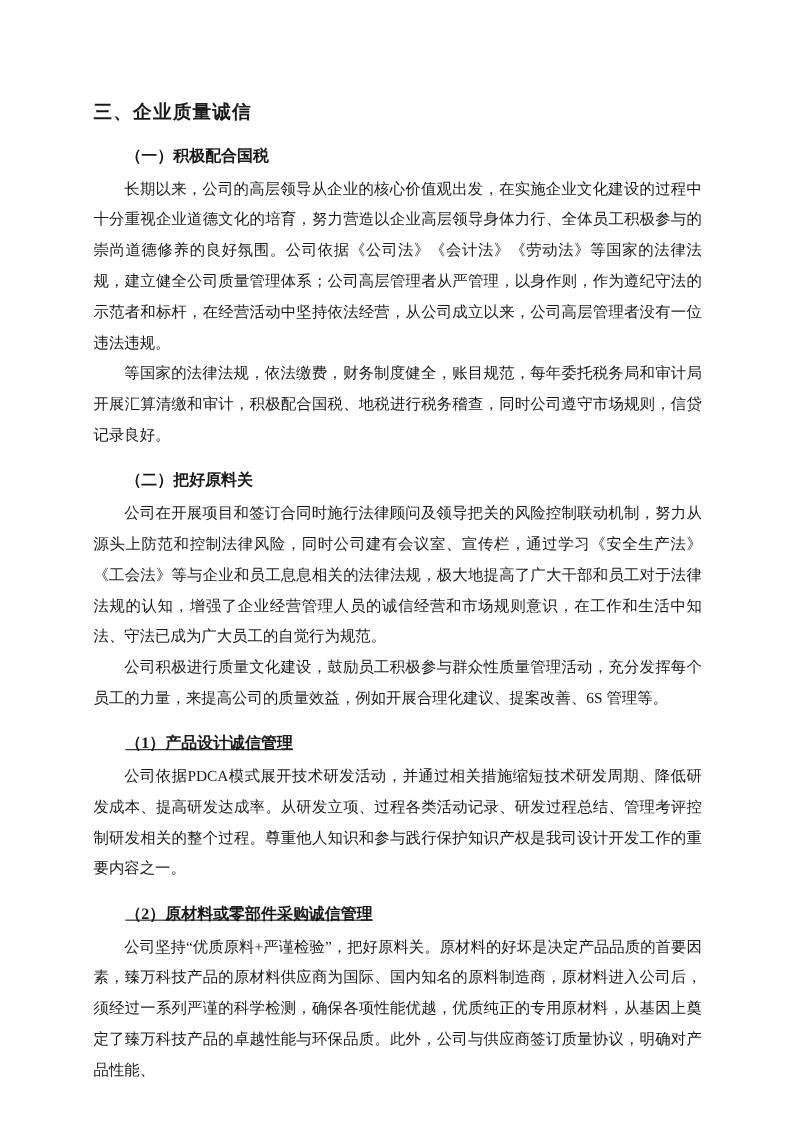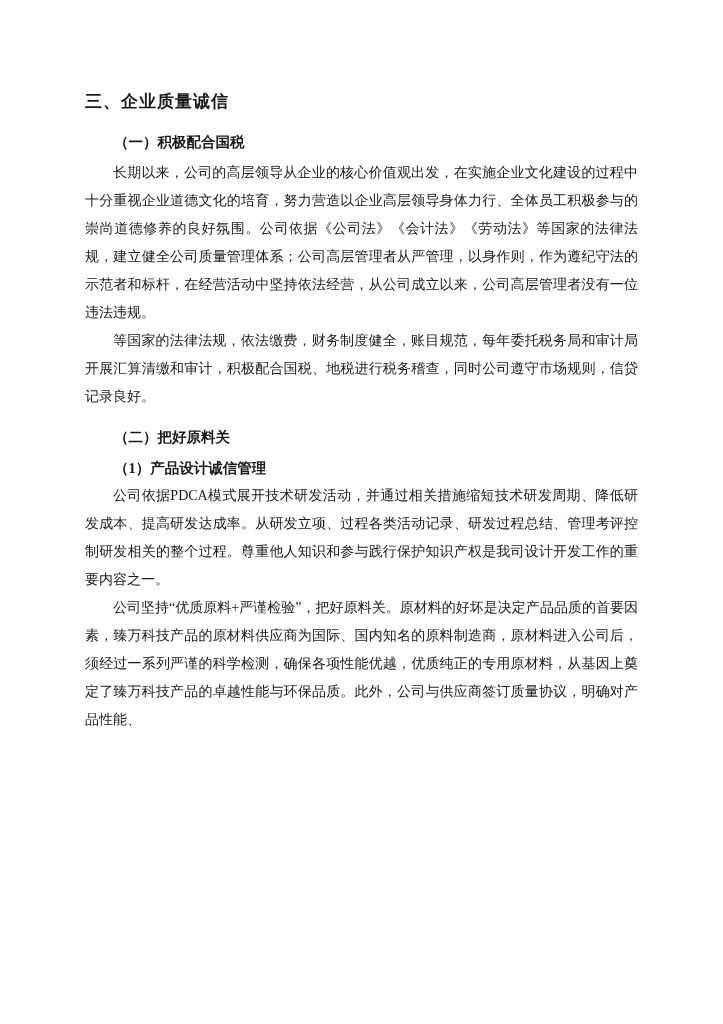--- a/index.html
+++ b/index.html
@@ -34,20 +34,21 @@
     line-height: 28px;
     text-indent: 2em;
     margin: 12px 0 3px 0;
   }
   .subheading {
     font-size: 14.5px;
     font-weight: 700;
     line-height: 28px;
     text-indent: 2em;
     margin: 0;
+    text-decoration: underline;
   }
   .paragraph + .subheading {
     margin-top: 12px;
     margin-bottom: 3px;
   }
   .paragraph {
     font-size: 14px;
     line-height: 28px;
     text-align: justify;
     text-indent: 2em;
@@ -58,17 +59,20 @@
 </head>
 <body>
 
 <div class="page">
   <div id="doc-blocks">
       <div class="title">三、企业质量诚信</div>
       <div class="heading">（一）积极配合国税</div>
       <div class="paragraph">长期以来，公司的高层领导从企业的核心价值观出发，在实施企业文化建设的过程中十分重视企业道德文化的培育，努力营造以企业高层领导身体力行、全体员工积极参与的崇尚道德修养的良好氛围。公司依据《公司法》《会计法》《劳动法》等国家的法律法规，建立健全公司质量管理体系；公司高层管理者从严管理，以身作则，作为遵纪守法的示范者和标杆，在经营活动中坚持依法经营，从公司成立以来，公司高层管理者没有一位违法违规。</div>
       <div class="paragraph">等国家的法律法规，依法缴费，财务制度健全，账目规范，每年委托税务局和审计局开展汇算清缴和审计，积极配合国税、地税进行税务稽查，同时公司遵守市场规则，信贷记录良好。</div>
       <div class="heading">（二）把好原料关</div>
+      <div class="paragraph">公司在开展项目和签订合同时施行法律顾问及领导把关的风险控制联动机制，努力从源头上防范和控制法律风险，同时公司建有会议室、宣传栏，通过学习《安全生产法》《工会法》等与企业和员工息息相关的法律法规，极大地提高了广大干部和员工对于法律法规的认知，增强了企业经营管理人员的诚信经营和市场规则意识，在工作和生活中知法、守法已成为广大员工的自觉行为规范。</div>
+      <div class="paragraph">公司积极进行质量文化建设，鼓励员工积极参与群众性质量管理活动，充分发挥每个员工的力量，来提高公司的质量效益，例如开展合理化建议、提案改善、6S 管理等。</div>
       <div class="subheading">（1）产品设计诚信管理</div>
       <div class="paragraph">公司依据PDCA模式展开技术研发活动，并通过相关措施缩短技术研发周期、降低研发成本、提高研发达成率。从研发立项、过程各类活动记录、研发过程总结、管理考评控制研发相关的整个过程。尊重他人知识和参与践行保护知识产权是我司设计开发工作的重要内容之一。</div>
+      <div class="subheading">（2）原材料或零部件采购诚信管理</div>
       <div class="paragraph">公司坚持“优质原料+严谨检验”，把好原料关。原材料的好坏是决定产品品质的首要因素，臻万科技产品的原材料供应商为国际、国内知名的原料制造商，原材料进入公司后，须经过一系列严谨的科学检测，确保各项性能优越，优质纯正的专用原材料，从基因上奠定了臻万科技产品的卓越性能与环保品质。此外，公司与供应商签订质量协议，明确对产品性能、</div>
     </div>
 </div>
 
 </body></html>

